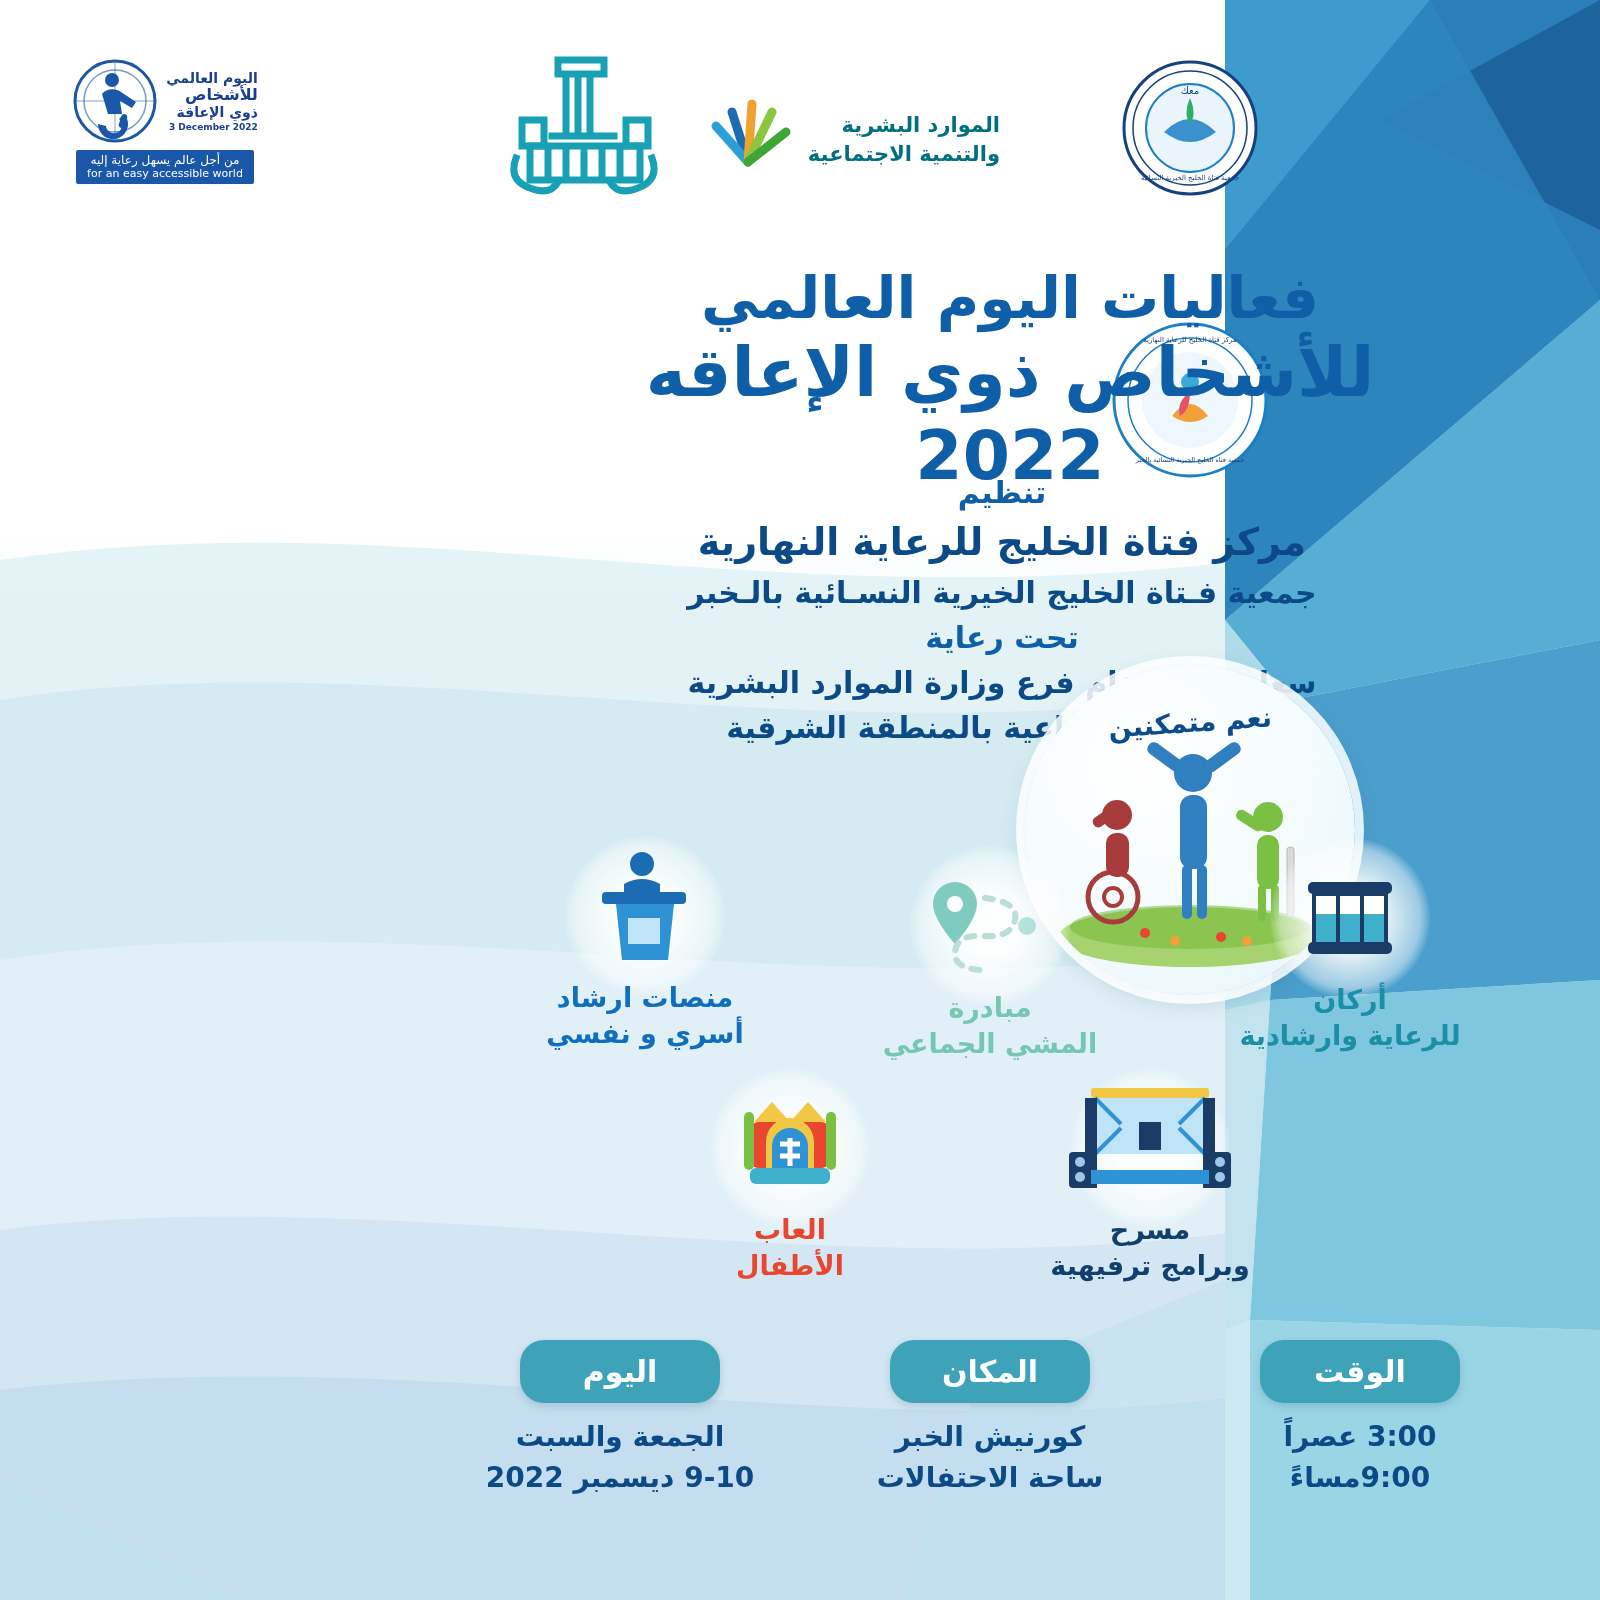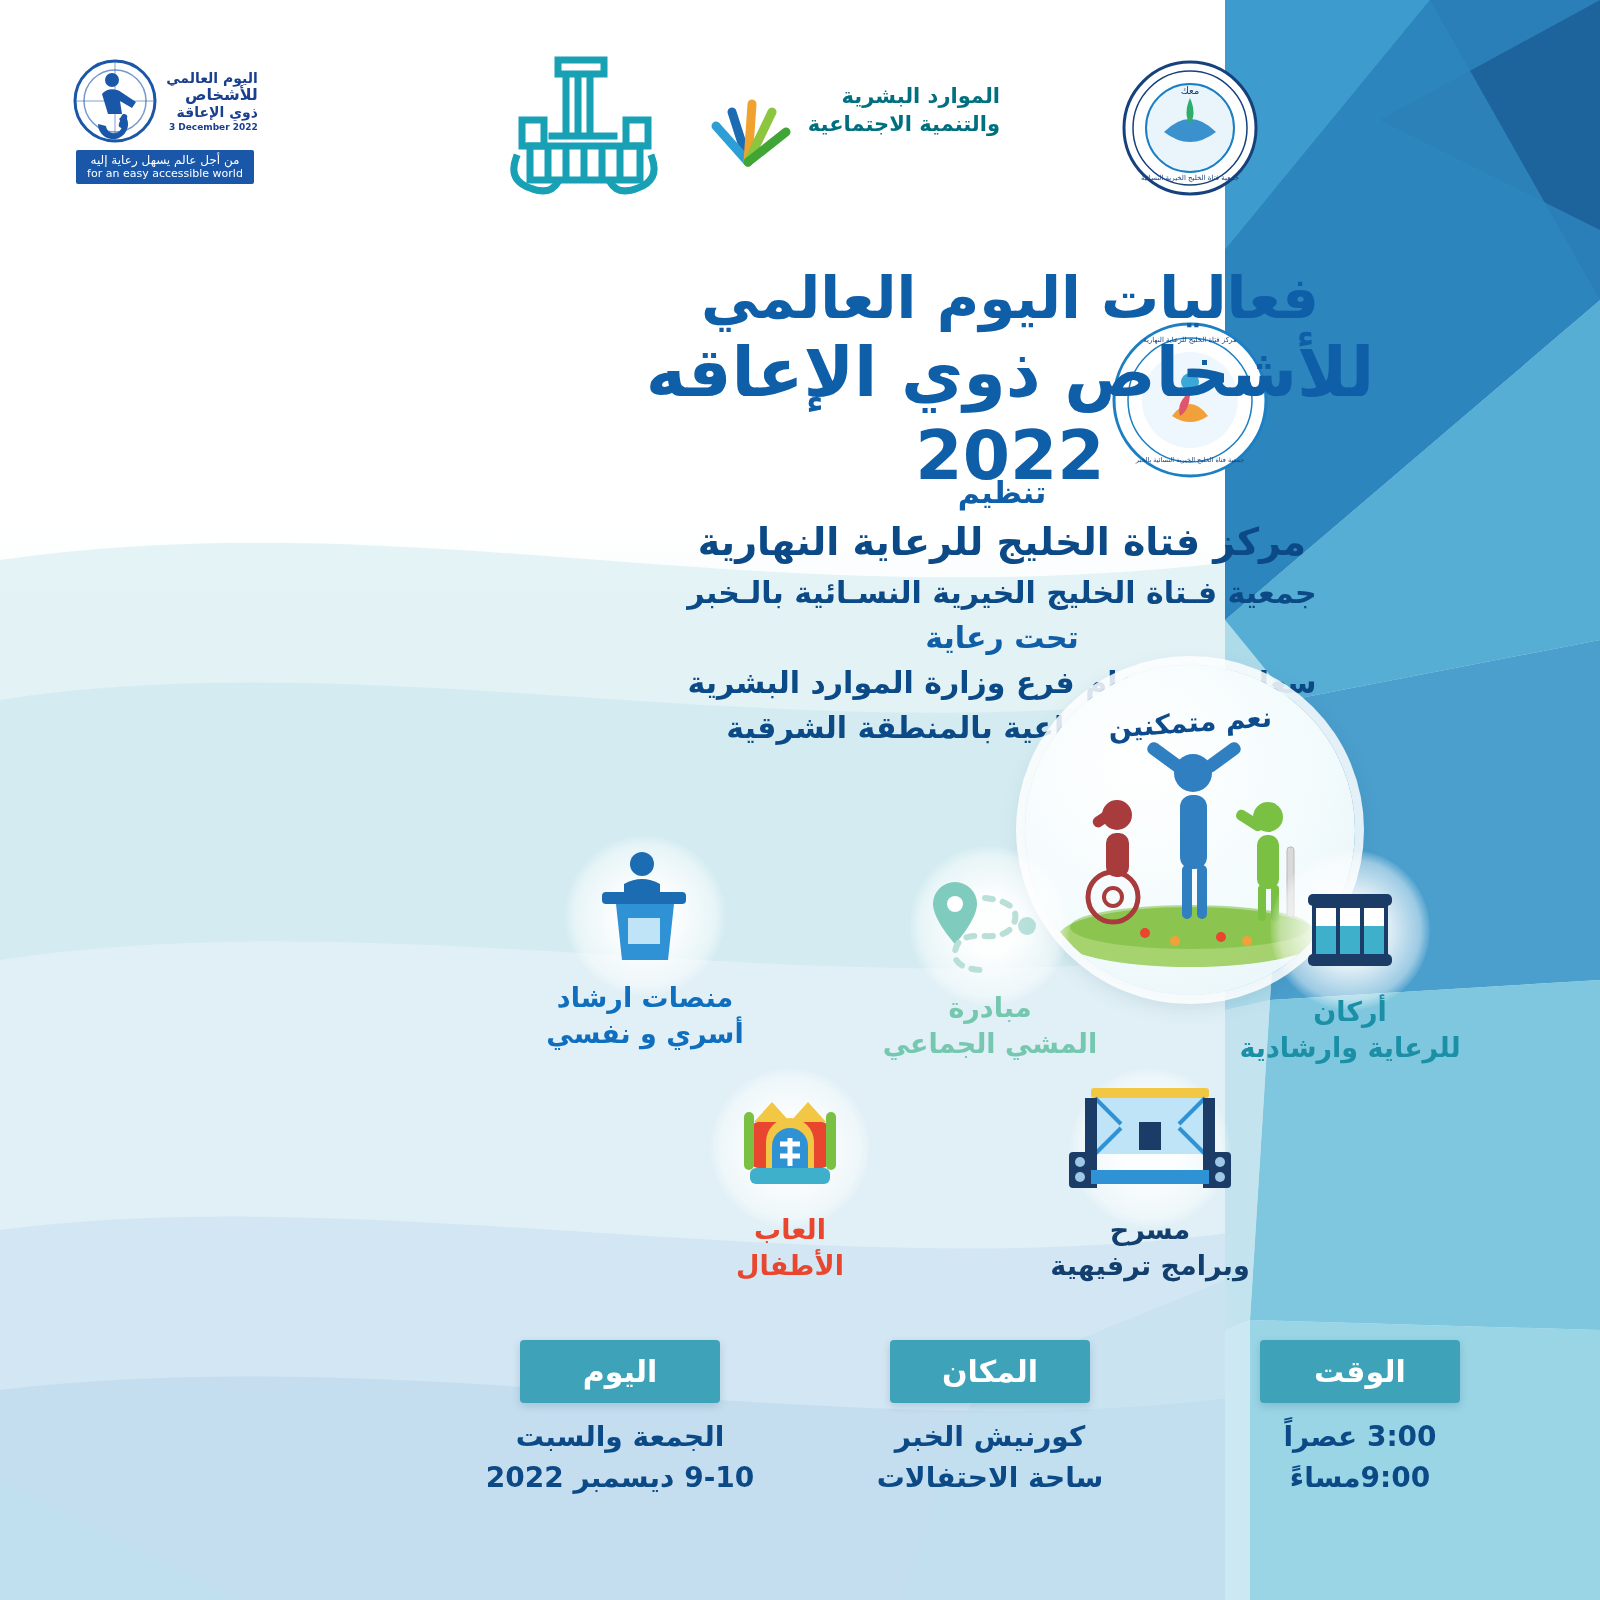--- a/index.html
+++ b/index.html
@@ -66,21 +66,21 @@
   .idpd-bar .ar { font-size: 12px; }
   .idpd-bar .en { font-size: 11px; }
 
   .logo-calligraphy {
     position: absolute; right: 930px; top: 10px;
     width: 170px; height: 150px;
     color: #18a0b5;
   }
   .logo-hrsd {
     position: absolute; right: 600px; top: 42px;
-    display: flex; align-items: flex-start; gap: 14px;
+    display: flex; align-items: flex-end; gap: 14px;
     direction: rtl;
   }
   .hrsd-text {
     color: #00707f; font-size: 21px; font-weight: 700; line-height: 1.35; text-align: right;
   }
   .hrsd-mark { width: 92px; height: 86px; }
 
   .logo-badge-1 {
     position: absolute; right: 340px; top: 18px;
     width: 140px; height: 140px;
@@ -137,40 +137,40 @@
     background: radial-gradient(circle, rgba(255,255,255,0.95) 25%, rgba(255,255,255,0.45) 62%, rgba(255,255,255,0) 72%);
     top: -14px; left: 50%; transform: translateX(-50%);
     z-index: 0;
   }
   .act .glyph { position: relative; z-index: 1; height: 120px; display:flex; align-items:flex-end; justify-content:center;}
   .act .caption {
     position: relative; z-index: 1;
     margin-top: 10px; font-size: 27px; font-weight: 800; line-height: 1.35;
   }
 
-  .act-stands  { right: 60px;  top: 44px;  width: 260px; text-align: center; }
+  .act-stands  { right: 60px;  top: 32px;  width: 260px; text-align: center; }
   .act-walk    { right: 420px; top: 40px;  width: 260px; }
   .act-guid    { right: 760px; top: 30px;  width: 270px; }
   .act-stage   { right: 240px; top: 262px; width: 300px; }
   .act-kids    { right: 620px; top: 262px; width: 260px; }
 
   .c-teal { color: #1b8fa6; }
   .c-green { color: #76c7b0; }
   .c-blue { color: #0f6fbe; }
   .c-navy { color: #123f6d; }
   .c-red { color: #e8462e; }
 
   
   .info-row { position: absolute; bottom: 60px; right: 90px; width: 1080px; height: 200px; }
   .info-card { position: absolute; width: 300px; text-align: center; }
   .info-card .pill {
     display: inline-block; min-width: 200px;
     background: #3ea3b9; color: #fff;
     font-size: 30px; font-weight: 800;
-    padding: 14px 34px; border-radius: 4px;
+    padding: 14px 34px; border-radius: 24px;
     box-shadow: 0 3px 8px rgba(10,70,100,0.18);
   }
   .info-card .val {
     margin-top: 14px; color: #0b4a86; font-size: 28px; font-weight: 800; line-height: 1.45;
   }
   .info-time  { right: 0px;   top: 0; }
   .info-place { right: 370px; top: 0; }
   .info-day   { right: 740px; top: 0; }
 </style>
 </head>

